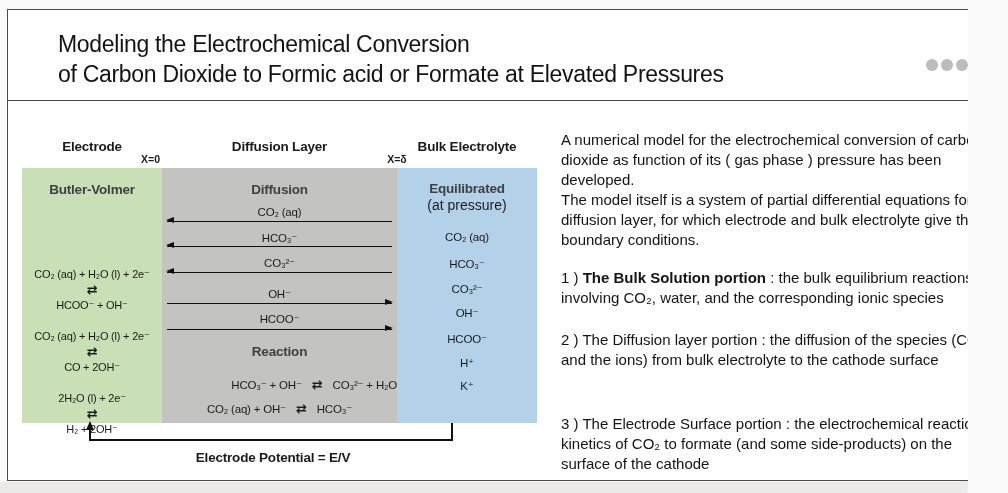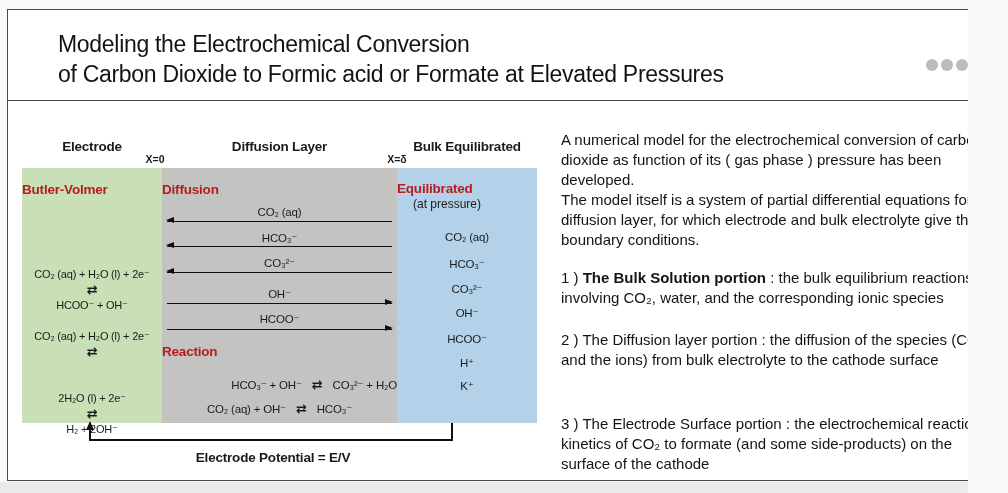--- a/index.html
+++ b/index.html
@@ -18,22 +18,22 @@
 
   
   .col-header { position:absolute; top:129px; text-align:center; font-size:13.5px; font-weight:700; color:#1b1b1b; letter-spacing:-0.2px; }
   .x-label { position:absolute; top:143px; font-size:10.5px; font-weight:600; color:#1b1b1b; }
 
   .box { position:absolute; top:158px; height:255px; }
   .box-green { left:14px; width:140px; background:#c9dfb5; }
   .box-gray  { left:154px; width:235px; background:#c3c3c1; }
   .box-blue  { left:389px; width:140px; background:#b3d2e9; }
 
-  .box-title { position:absolute; left:0; width:100%; font-size:13.5px; font-weight:700; color:#b91c1c; letter-spacing:-0.2px; }
-  .box-subtitle { position:absolute; left:0; width:100%; font-size:12px; color:#1b1b1b;margin-left:16px; }
+  .box-title { position:absolute; left:0; width:100%; text-align:center; font-size:13.5px; font-weight:700; color:#404040; letter-spacing:-0.2px; }
+  .box-subtitle { position:absolute; left:0; width:100%; text-align:center; font-size:14px; color:#1b1b1b; }
 
   .rx-group { position:absolute; left:0; width:100%; text-align:center; font-size:11px; line-height:15px; color:#1b1b1b; letter-spacing:-0.2px;margin-top:44px; }
   .rx-group .eq-arrow { font-size:13px; font-weight:700; line-height:16px; }
 
   .sp-label { position:absolute; left:0; width:100%; text-align:center; font-size:11.5px; color:#1b1b1b; letter-spacing:-0.2px; }
 
   .flow-arrow { position:absolute; left:5px; right:5px; height:0; border-top:1.6px solid #101010; }
   .flow-arrow.dir-left::before { content:""; position:absolute; left:-1px; top:-4.6px; width:0; height:0;
       border-top:3.8px solid transparent; border-bottom:3.8px solid transparent; border-right:8px solid #101010; }
   .flow-arrow.dir-right::before { content:""; position:absolute; right:-1px; top:-4.6px; width:0; height:0;
@@ -75,37 +75,38 @@
     <div class="dots">
       <div class="dot"></div>
       <div class="dot"></div>
       <div class="dot"></div>
     </div>
 
     <div class="title-rule"></div>
 
     <div class="col-header" style="left:14px;width:140px;">Electrode</div>
     <div class="col-header" style="left:154px;width:235px;">Diffusion Layer</div>
-    <div class="col-header" style="left:389px;width:140px;">Bulk Equilibrated</div>
+    <div class="col-header" style="left:389px;width:140px;">Bulk Electrolyte</div>
 
-    <div class="x-label" style="left:128px;width:38px;text-align:center;">X=0</div>
+    <div class="x-label" style="left:114px;width:38px;text-align:right;">X=0</div>
     <div class="x-label" style="left:369px;width:40px;text-align:center;">X=δ</div>
 
     <div class="box box-green">
       <div class="box-title" style="top:14px;">Butler-Volmer</div>
 
       <div class="rx-group" style="top:55px;">
         <div>CO₂ (aq) + H₂O (l) + 2e⁻</div>
         <div class="eq-arrow">⇄</div>
         <div>HCOO⁻ + OH⁻</div>
       </div>
 
       <div class="rx-group" style="top:117px;">
         <div>CO₂ (aq) + H₂O (l) + 2e⁻</div>
         <div class="eq-arrow">⇄</div>
+        <div>CO + 2OH⁻</div>
       </div>
 
       <div class="rx-group" style="top:179px;">
         <div>2H₂O (l) + 2e⁻</div>
         <div class="eq-arrow">⇄</div>
         <div>H₂ + 2OH⁻</div>
       </div>
     </div>
 
     <div class="box box-gray">

